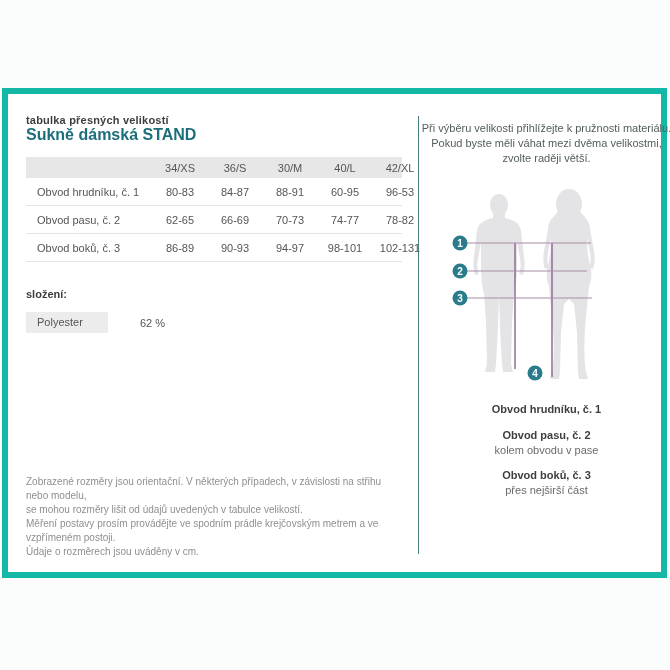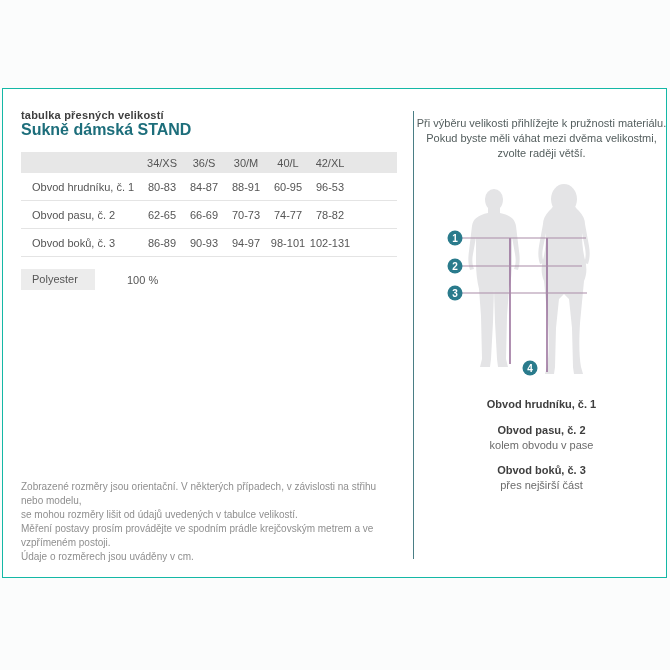--- a/index.html
+++ b/index.html
@@ -1,35 +1,35 @@
 <!DOCTYPE html>
 <html><head>
 <meta charset="utf-8">
 <style>
   * { margin:0; padding:0; box-sizing:border-box; }
   html,body { width:670px; height:670px; background:#fbfcfc; font-family:"Liberation Sans", sans-serif; }
   .frame {
     position:absolute; left:2px; top:88px; width:665px; height:490px;
-    background:#ffffff; border:1px solid #14b8a6;
+    background:#ffffff; border:6px solid #14b8a6;
   }
   
   .left-panel { position:absolute; left:0; top:0; width:410px; height:100%; padding:20px 0 0 18px; }
   .eyebrow { font-size:11px; font-weight:bold; color:#3e3e3e; letter-spacing:.2px; }
   .title { font-size:16px; font-weight:bold; color:#1d6e7b; }
   .section-label { font-size:11px; font-weight:bold; color:#3e3e3e; }
   .sizes-label { margin-top:24px; }
   .size-table { margin-top:13px; width:376px; font-size:11px; color:#555; }
-  .st-row { display:grid; grid-template-columns:120px 42px 42px 42px 42px 42px 1fr; align-items:center; }
+  .st-row { display:grid; grid-template-columns:120px 42px 42px 42px 42px 42px 1fr; align-items:center;gap:13px; }
   .st-head { background:#e7e7e7; height:21px; }
   .st-data { height:28px; border-bottom:1px solid #e4e4e4; }
   .st-label { padding-left:11px; }
   .st-val { text-align:center; }
   .comp-label { margin-top:26px; }
   .comp-row { margin-top:12px; display:flex; align-items:center; font-size:11px; color:#555; }
-  .comp-cell { width:74px; height:21px; line-height:21px; background:#ececec; padding-left:11px; }
+  .comp-cell { width:82px; height:21px; line-height:21px; background:#ececec; padding-left:11px; }
   .comp-amount { margin-left:32px; }
   .disclaimer {
     position:absolute; left:18px; bottom:13px; width:380px;
     font-size:10px; line-height:14px; color:#8f8f8f; white-space:pre-line;margin-top:36px;
   }
   
   .divider { position:absolute; left:410px; top:22px; bottom:18px; width:1px; background:#4a7e85; }
   
   .right-panel { position:absolute; left:412px; top:0; width:253px; height:100%; text-align:center; }
   .guide-intro { margin-top:27px; font-size:11px; line-height:15px; color:#535d5d; white-space:pre-line; }
@@ -82,23 +82,24 @@
         <div class="st-label">Obvod boků, č. 3</div>
         <div class="st-val">86-89</div>
         <div class="st-val">90-93</div>
         <div class="st-val">94-97</div>
         <div class="st-val">98-101</div>
         <div class="st-val">102-131</div>
         <div></div>
       </div>
     </div>
 
+    <div class="section-label comp-label">složení:</div>
     <div class="comp-row">
       <div class="comp-cell">Polyester</div>
-      <div class="comp-amount">100 %</div>
+      <div class="comp-amount">62 %</div>
     </div>
 
     <div class="disclaimer">Zobrazené rozměry jsou orientační. V některých případech, v závislosti na střihu nebo modelu,
 se mohou rozměry lišit od údajů uvedených v tabulce velikostí.
 Měření postavy prosím provádějte ve spodním prádle krejčovským metrem a ve vzpřímeném postoji.
 Údaje o rozměrech jsou uváděny v cm.</div>
   </div>
 
   <div class="divider"></div>
 

